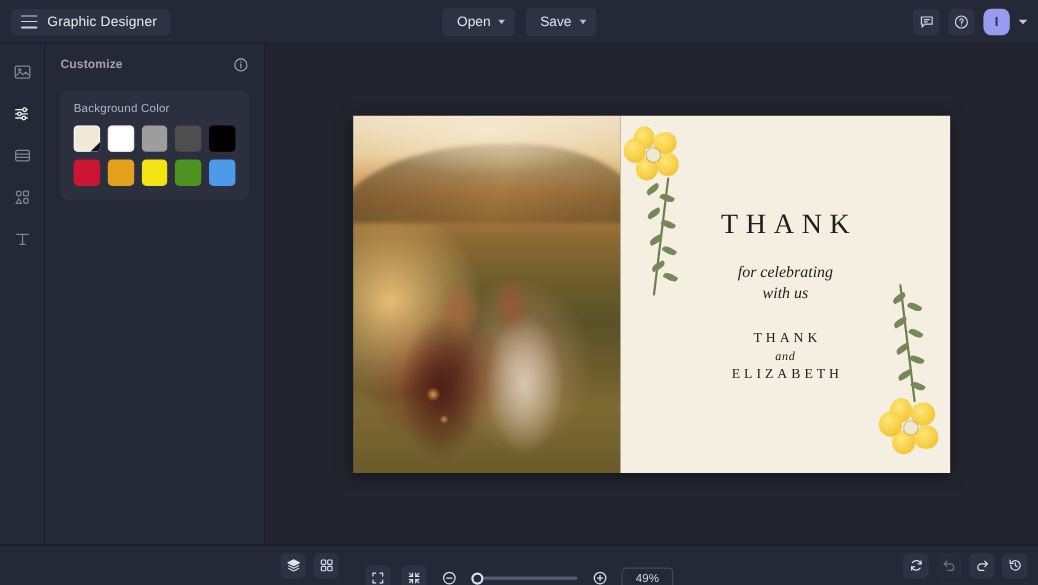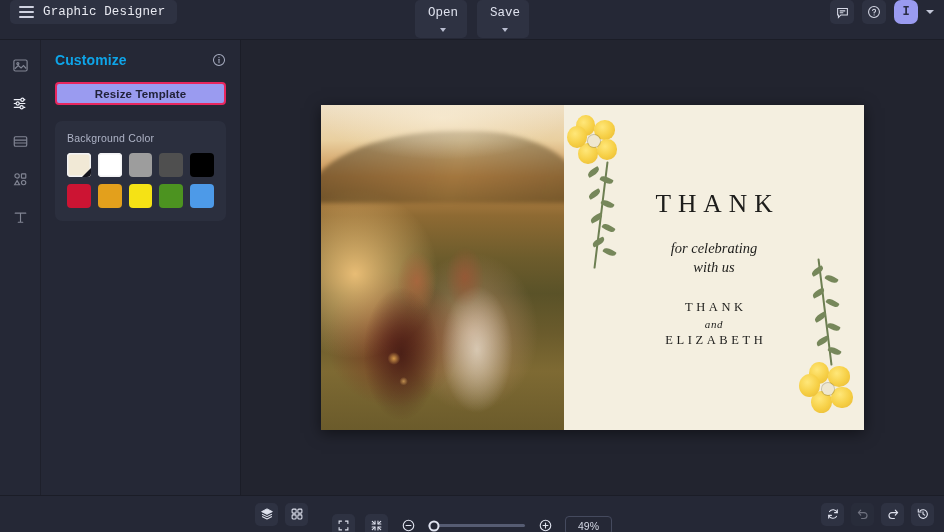--- a/index.html
+++ b/index.html
@@ -7,38 +7,38 @@
     width: 944px; height: 532px;
     background: #1b1d27;
     font-family: "Liberation Sans", sans-serif;
     overflow: hidden;
   }
   .app { position: relative; width: 944px; height: 532px; display: flex; flex-direction: column; }
 
   
   .topbar {
     height: 40px; min-height: 40px; background: #252836;
-    display: flex; align-items: flex-start; padding: 0 10px;
-    border-bottom: 1px solid #1b1d27; position: relative; font-family: Liberation Mono, monospace;
+    display: flex; align-items: center; padding: 0 10px;
+    border-bottom: 1px solid #1b1d27; position: relative;
   }
   .brand {
     display: flex; align-items: center; gap: 9px;
     background: #2e3242; border-radius: 5px; padding: 5px 12px 5px 9px;
     cursor: pointer;
   }
   .brand-title { color: #e9eaf2; font-size: 12.5px; letter-spacing: .15px; }
   .hamburger { width: 15px; height: 12px; display: flex; flex-direction: column; justify-content: space-between; }
   .hamburger span { display: block; height: 1.6px; background: #cfd2e0; border-radius: 1px; }
 
   .top-center { position: absolute; left: 0; right: 0; display: flex; justify-content: center; gap: 10px; pointer-events: none; }
   .top-center > * { pointer-events: auto; }
   .menu-btn {
     background: #2e3242; border: none; border-radius: 5px;
     color: #dfe2ee; font-size: 12.5px; font-family: inherit;
-    padding: 6px 9px 6px 13px; display: flex; align-items: center; gap: 7px; cursor: pointer; flex-direction: column;
+    padding: 6px 9px 6px 13px; display: flex; align-items: center; gap: 7px; cursor: pointer;
   }
   .caret { width: 0; height: 0; border-left: 3.8px solid transparent; border-right: 3.8px solid transparent; border-top: 4.2px solid #b9bdd0; margin-top:1px; }
 
   .top-right { margin-left: auto; display: flex; align-items: center; gap: 8px; z-index: 2; }
   .icon-sq {
     width: 24px; height: 24px; border-radius: 5px; background: #2e3242;
     display: flex; align-items: center; justify-content: center; cursor: pointer;
   }
   .avatar {
     width: 24px; height: 24px; border-radius: 7px; background: #9a9bf0;
@@ -58,21 +58,21 @@
   }
   .rail-item { width: 27px; height: 24px; display: flex; align-items: center; justify-content: center; cursor: pointer; opacity: .55; }
   .rail-item.active { opacity: 1; }
 
   
   .panel {
     width: 200px; min-width: 200px; background: #252836;
     padding: 12px 14px 0 14px; border-right: 1px solid #1b1d27;
   }
   .panel-head { display: flex; align-items: center; justify-content: space-between; margin-bottom: 14px; }
-  .panel-title { color: #0ea5e9; font-size: 14px; font-weight: 700; letter-spacing: .1px; }
+  .panel-title { color: #a3a3a3; font-size: 11px; font-weight: 700; letter-spacing: .1px; }
   .resize-btn {
     width: 100%; height: 23px; border-radius: 4px;
     background: #9a9bf0; border: 2px solid #e8265e;
     color: #21223a; font-size: 11.5px; font-weight: 700; font-family: inherit;
     letter-spacing: .15px; cursor: pointer; display:flex; align-items:center; justify-content:center;
   }
   .dims { text-align: center; color: #c2c6d6; font-size: 10.5px; margin-top: 7px; letter-spacing: .2px; }
 
   .card { margin-top: 16px; background: #2b2f3e; border-radius: 7px; padding: 11px 12px 13px 12px; }
   .card-label { color: #aeb3c6; font-size: 10.5px; margin-bottom: 9px; letter-spacing: .2px; }
@@ -243,21 +243,20 @@
         <span class="panel-title">Customize</span>
         <span>
           <svg width="14" height="14" viewBox="0 0 16 16" fill="none" stroke="#a9aec2" stroke-width="1.15">
             <circle cx="8" cy="8" r="6.3"></circle>
               <path d="M8 7.2v4" stroke-linecap="round"></path>
               <circle cx="8" cy="4.9" r=".75" fill="#a9aec2" stroke="none"></circle>
           </svg>
         </span>
       </div>
 
-      <button class="resize-btn" style="border-color: rgb(232, 38, 94);">Resize Template</button>
 
       <div class="card">
         <div class="card-label">Background Color</div>
         <div class="swatch-grid">
           <div class="swatch bordered" style="background:#f1e9d6">
               <span class="tri"></span>
             </div>
           <div class="swatch bordered" style="background:#ffffff"></div>
           <div class="swatch" style="background:#9d9d9d"></div>
           <div class="swatch" style="background:#4f4f4f"></div>

